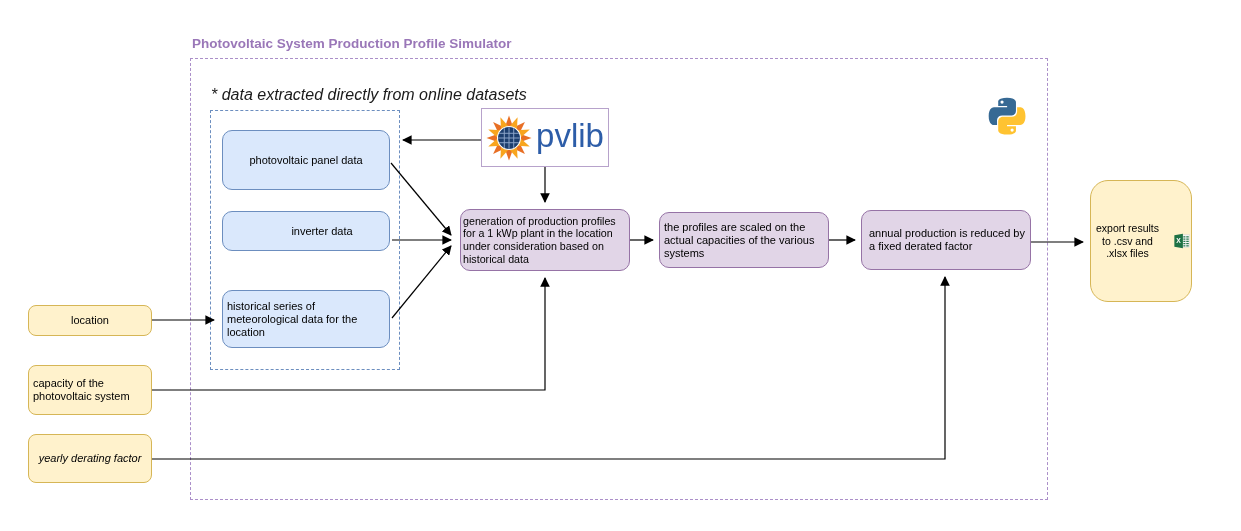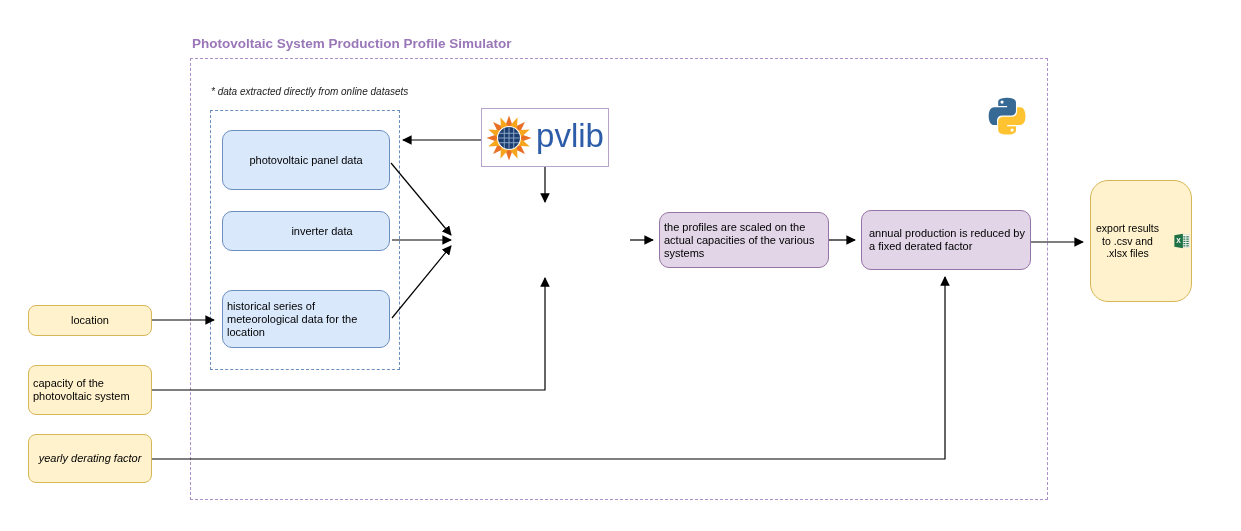--- a/index.html
+++ b/index.html
@@ -10,21 +10,21 @@
   .abs{position:absolute;box-sizing:border-box;}
   #title{
     left:192px;top:36px;font-size:13.5px;font-weight:bold;color:#9a77b8;
     white-space:nowrap;
   }
   #outer-frame{
     left:190px;top:58px;width:858px;height:442px;
     border:1px dashed #ab8fc9;background:transparent;
   }
   #note{
-    left:211px;top:86px;font-size:10px;font-style:italic;color:#1a1a1a;white-space:nowrap;
+    left:211px;top:86px;font-size:16px;font-style:italic;color:#1a1a1a;white-space:nowrap;
   }
   #datasets-frame{
     left:210px;top:110px;width:190px;height:260px;
     border:1px dashed #6c8ebf;
   }
   .node{
     display:flex;align-items:center;justify-content:center;text-align:left;
     font-size:11px;line-height:13px;border-radius:10px;padding:3px 4px;
   }
   .blue{background:#dae8fc;border:1px solid #6c8ebf;}
@@ -133,20 +133,23 @@
       </g>
     </svg>
     <span id="pvlib-text">pvlib</span>
   </div>
 
   <svg id="python-logo" class="abs" viewBox="0 0 110 110">
     <path fill="#366994" d="M54.9 9.2c-23.4 0-21.9 10.1-21.9 10.1l0 10.5 22.3 0 0 3.2-31.1 0c0 0-15-1.7-15 21.9 0 23.6 13.1 22.7 13.1 22.7l7.8 0 0-10.9c0 0-0.4-13.1 12.8-13.1l22.1 0c0 0 12.4 0.2 12.4-12l0-20.2c0 0 1.9-12.2-22.5-12.2zM42.6 16.3a4 4 0 1 1 0 8 4 4 0 0 1 0-8z"></path>
     <path fill="#ffc331" d="M55.5 101.4c23.4 0 21.9-10.1 21.9-10.1l0-10.5-22.3 0 0-3.2 31.1 0c0 0 15 1.7 15-21.9 0-23.6-13.1-22.7-13.1-22.7l-7.8 0 0 10.9c0 0 0.4 13.1-12.8 13.1l-22.1 0c0 0-12.4-0.2-12.4 12l0 20.2c0 0-1.9 12.2 22.5 12.2zM67.8 94.3a4 4 0 1 1 0-8 4 4 0 0 1 0 8z"></path>
   </svg>
 
+  <div id="node-generation" class="abs node purple">
+    <span>generation of production profiles for a 1 kWp plant in the location under consideration based on historical data</span>
+  </div>
   <div id="node-scaling" class="abs node purple">
     <span>the profiles are scaled on the actual capacities of the various systems</span>
   </div>
   <div id="node-derating" class="abs node purple">
     <span>annual production is reduced by a fixed derated factor</span>
   </div>
 
   <div id="node-location" class="abs node yellow">
     <span>location</span>
   </div>

